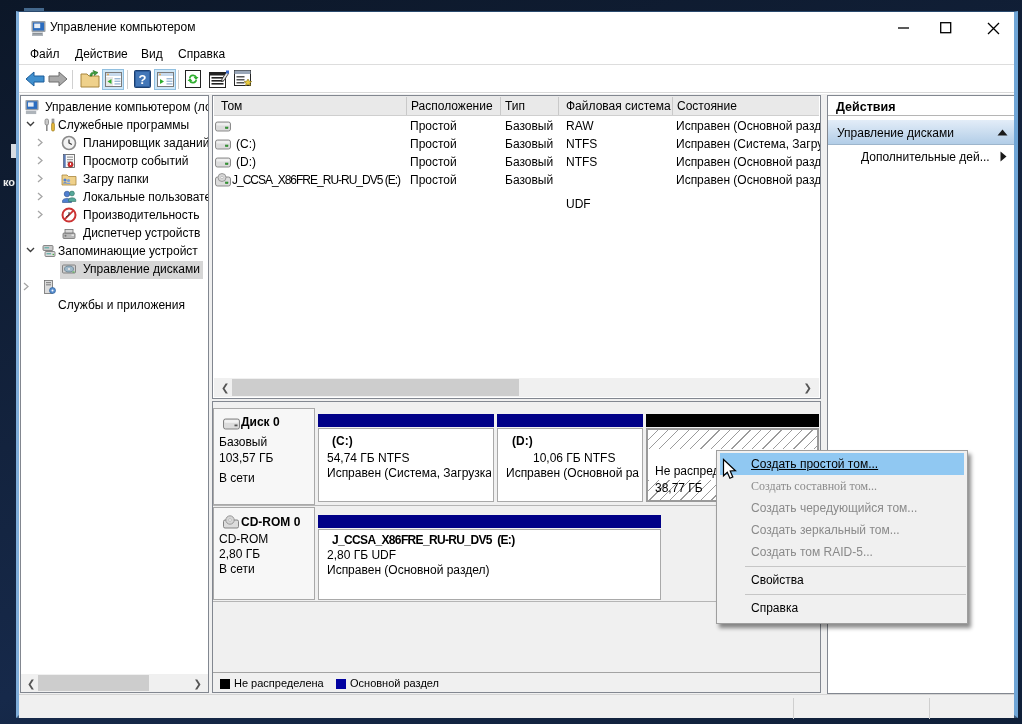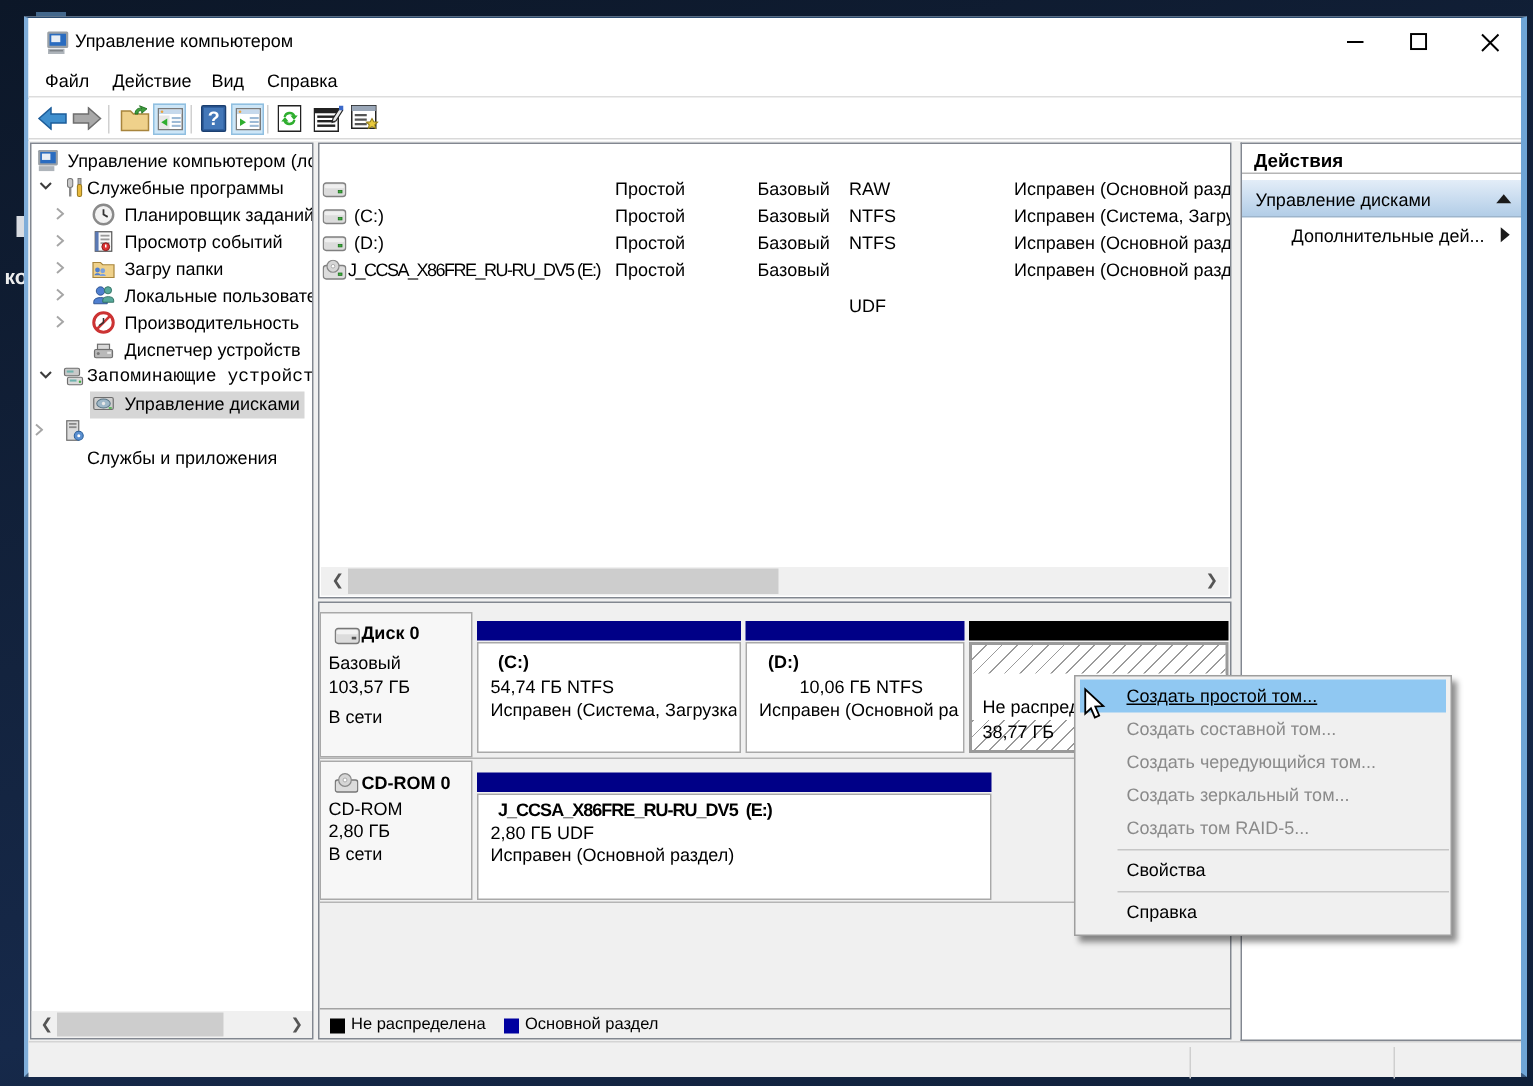--- a/index.html
+++ b/index.html
@@ -59,21 +59,21 @@
 .mi { position:absolute; left:3px; right:3px; height:22px; font-size:12px; line-height:22px; padding-left:31px; white-space:nowrap; }
 .mi.dis { color:#8a8a8a; }
 .mi.hi { background:#90c8f2; }
 .msep { position:absolute; left:28px; right:1px; height:1px; background:#c6c6c6; }
 </style>
 </head>
 <body>
 <div id="page">
 
   <div class="abs" style="left:11px; top:144px; width:6px; height:14px; background:#d8dce2;"></div>
-  <div class="abs" style="left:3px; top:176px; font-size:14px; font-weight:bold; color:#eee;">ко</div>
+  <div class="abs" style="left:3px; top:176px; font-size:11px; font-weight:bold; color:#eee;">ко</div>
   <div class="abs" style="left:24px; top:8px; width:20px; height:3px; background:#44688c;"></div>
 
   <div id="win">
     <div id="winbody">
 
       <div id="title">
         <svg class="abs" style="left:11px; top:8px;" width="17" height="17" viewBox="0 0 17 17">
           <rect x="1.5" y="1" width="14" height="11" rx="1" fill="#9aa0a6"></rect>
           <rect x="3" y="2.5" width="11" height="8" fill="#2a6cc0"></rect>
           <rect x="4.2" y="3.6" width="6" height="4.5" fill="#e8eef5"></rect>
@@ -267,21 +267,21 @@
     <svg class="abs" style="left:5px; top:151px;" width="9" height="6" viewBox="0 0 9 6">
         <path d="M1 1 L4.5 4.5 L8 1" fill="none" stroke="#3c3c3c" stroke-width="1.4"></path>
       </svg>
     <svg class="abs" style="left:21px; top:147px;" width="15" height="16" viewBox="0 0 15 16">
       <rect x="1" y="2.5" width="10" height="5" rx="1" fill="#c9c9c9" stroke="#6e6e6e" stroke-width="0.8"></rect>
       <rect x="2.5" y="4" width="4.5" height="1.4" fill="#6fb3ae"></rect>
       <rect x="3" y="8.5" width="10" height="5" rx="1" fill="#d9d9d9" stroke="#6e6e6e" stroke-width="0.8"></rect>
       <rect x="4.5" y="10" width="4.5" height="1.4" fill="#6fb3ae"></rect>
       <circle cx="11.3" cy="11.5" r="0.8" fill="#3fae3f"></circle>
     </svg>
-    <div class="t12" style="left:37px; top:146px;font-family:Liberation Mono, monospace;">Запоминающие устройст</div>
+    <div class="t12" style="left:37px; top:146px;">Запоминающие устройст</div>
 
     <svg class="abs" style="left:40px; top:165px;" width="16" height="16" viewBox="0 0 16 16">
       <rect x="1.5" y="4" width="13" height="8" rx="1" fill="#cfcfcf" stroke="#6e6e6e" stroke-width="0.8"></rect>
       <ellipse cx="8" cy="8" rx="4.5" ry="3" fill="#9fb8c9" stroke="#5a7585" stroke-width="0.7"></ellipse>
       <circle cx="8" cy="8" r="1.1" fill="#e9e9e9"></circle>
       <rect x="11.5" y="10.5" width="2" height="1" fill="#3fae3f"></rect>
     </svg>
     <div class="t12" style="left:62px; top:164px;">Управление дисками</div>
 
     <svg class="abs" style="left:2px; top:186px;" width="6" height="9" viewBox="0 0 6 9">
@@ -297,20 +297,31 @@
     <div class="t12" style="left:37px; top:200px;">Службы и приложения</div>
 
     <div class="sbar" style="left:0; bottom:0; width:187px; height:18px;">
       <div class="sarrow" style="left:6px; top:5px;">❮</div>
       <div class="sthumb" style="left:17px; top:1px; width:111px; height:16px;"></div>
       <div class="sarrow" style="right:6px; top:5px;">❯</div>
     </div>
   </div>
 
   <div class="pane" id="table" style="left:212px; top:95px; width:609px; height:304px; overflow:hidden;">
+    <div id="thead">
+      <div class="t12" style="left:7px; top:1px;">Том</div>
+      <div class="t12" style="left:197px; top:1px;">Расположение</div>
+      <div class="t12" style="left:291px; top:1px;">Тип</div>
+      <div class="t12" style="left:352px; top:1px;">Файловая система</div>
+      <div class="t12" style="left:463px; top:1px;">Состояние</div>
+      <div class="hsep" style="left:192px;"></div>
+      <div class="hsep" style="left:286px;"></div>
+      <div class="hsep" style="left:344px;"></div>
+      <div class="hsep" style="left:458px;"></div>
+    </div>
 
     <svg class="abs" style="left:2px; top:25px;" width="16" height="11" viewBox="0 0 16 11">
       <rect x="0.5" y="1" width="15" height="9" rx="2" fill="#dcdcdc" stroke="#808080" stroke-width="0.9"></rect>
       <rect x="1.5" y="2" width="13" height="2.5" rx="1" fill="#efefef"></rect>
       <rect x="10.5" y="6" width="2.5" height="1.6" fill="#3fae3f" stroke="#1a6e1a" stroke-width="0.5"></rect>
     </svg>
     <div class="t12" style="left:197px; top:21px;">Простой</div>
     <div class="t12" style="left:292px; top:21px;">Базовый</div>
     <div class="t12" style="left:353px; top:21px;">RAW</div>
     <div class="t12" style="left:463px; top:21px; width:144px; overflow:hidden;">Исправен (Основной разд</div>
@@ -435,21 +446,21 @@
       </svg>
   </div>
 
   <div class="abs" style="left:19px; top:694px; width:995px; height:24px; background:#f0f0f0; border-top:1px solid #d4d4d4;">
     <div class="abs" style="left:774px; top:3px; width:1px; height:21px; background:#cfcfcf;"></div>
     <div class="abs" style="left:910px; top:3px; width:1px; height:21px; background:#cfcfcf;"></div>
   </div>
 
   <div id="ctx">
     <div class="mi hi" style="top:2px;text-decoration:underline;">Создать простой том...</div>
-    <div class="mi dis" style="top:24px;">Создать составной том...</div>
+    <div class="mi dis" style="top:24px;font-family:Liberation Serif, serif;">Создать составной том...</div>
     <div class="mi dis" style="top:46px;">Создать чередующийся том...</div>
     <div class="mi dis" style="top:68px;">Создать зеркальный том...</div>
     <div class="mi dis" style="top:90px;">Создать том RAID-5...</div>
     <div class="msep" style="top:115px;"></div>
     <div class="mi" style="top:118px;">Свойства</div>
     <div class="msep" style="top:143px;"></div>
     <div class="mi" style="top:146px;">Справка</div>
   </div>
 
   <svg class="abs" style="left:722px; top:458px;" width="17" height="24" viewBox="0 0 17 24">

